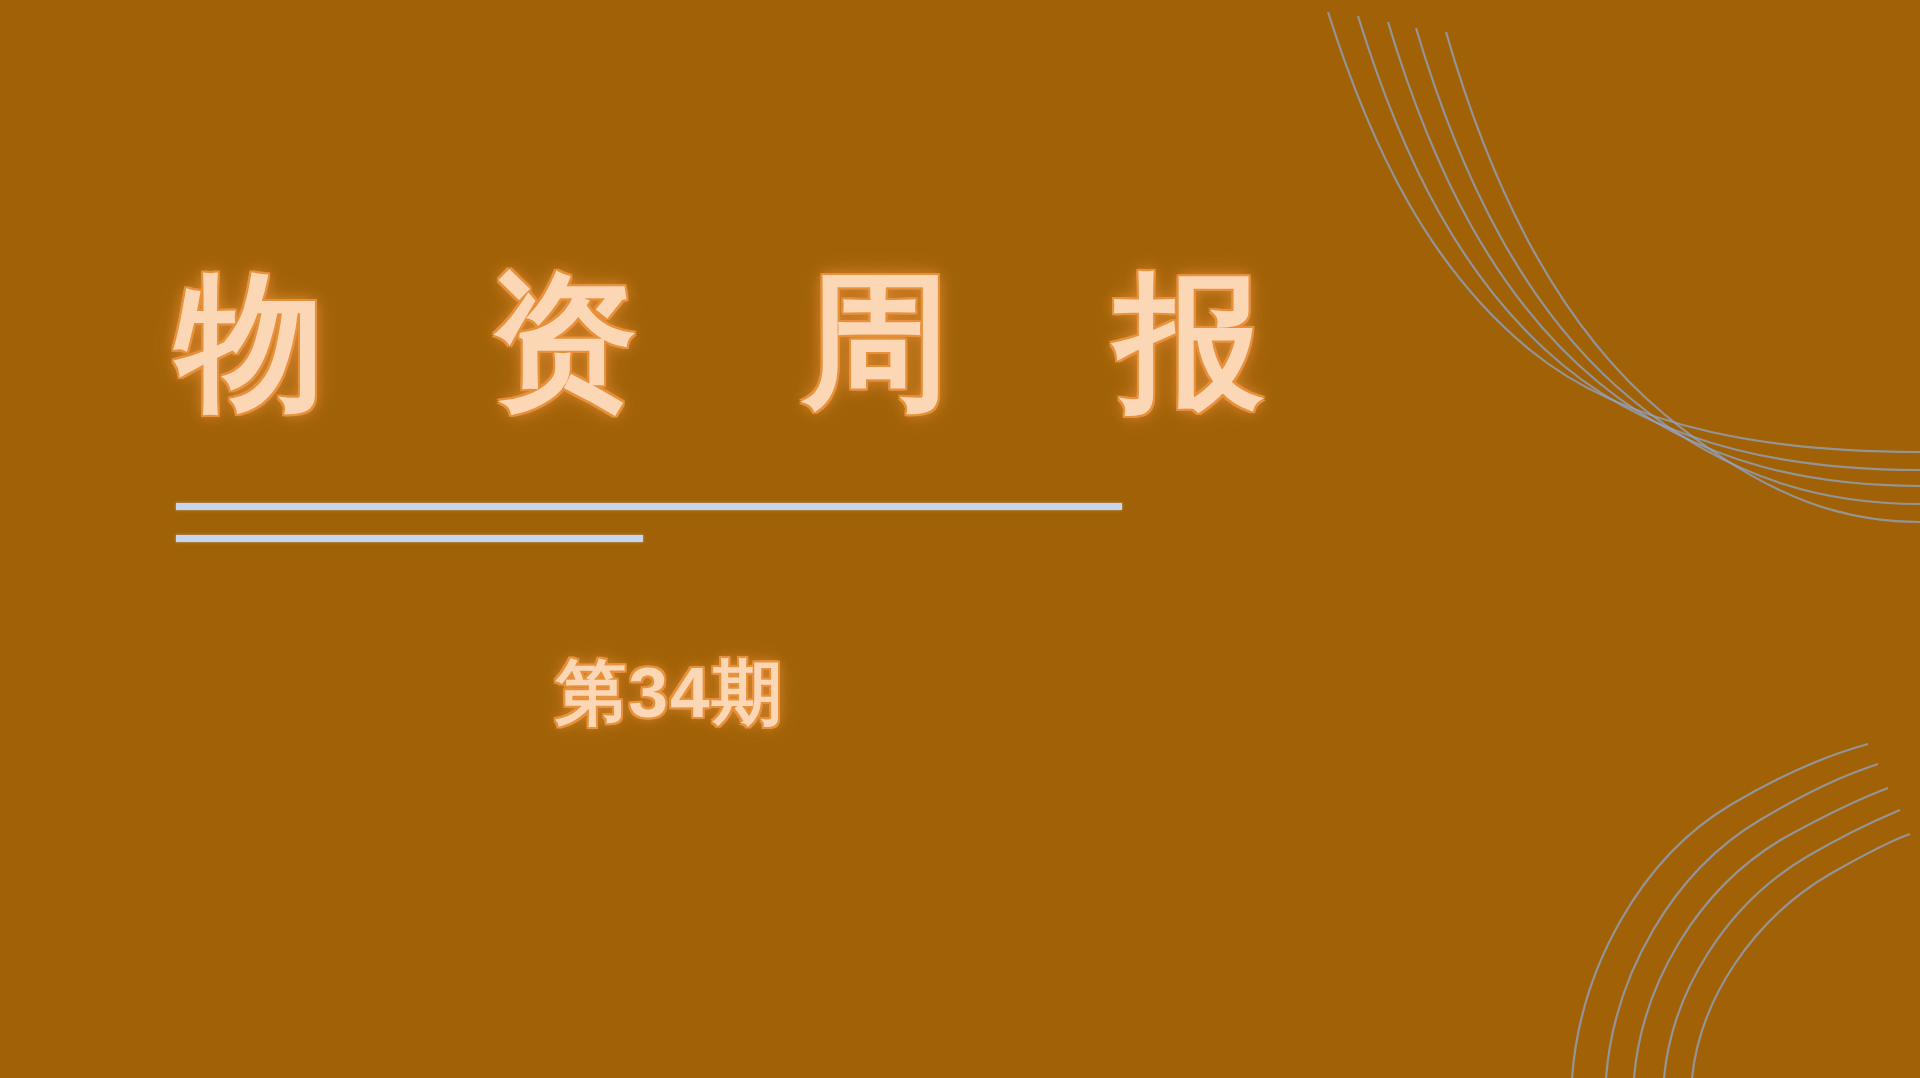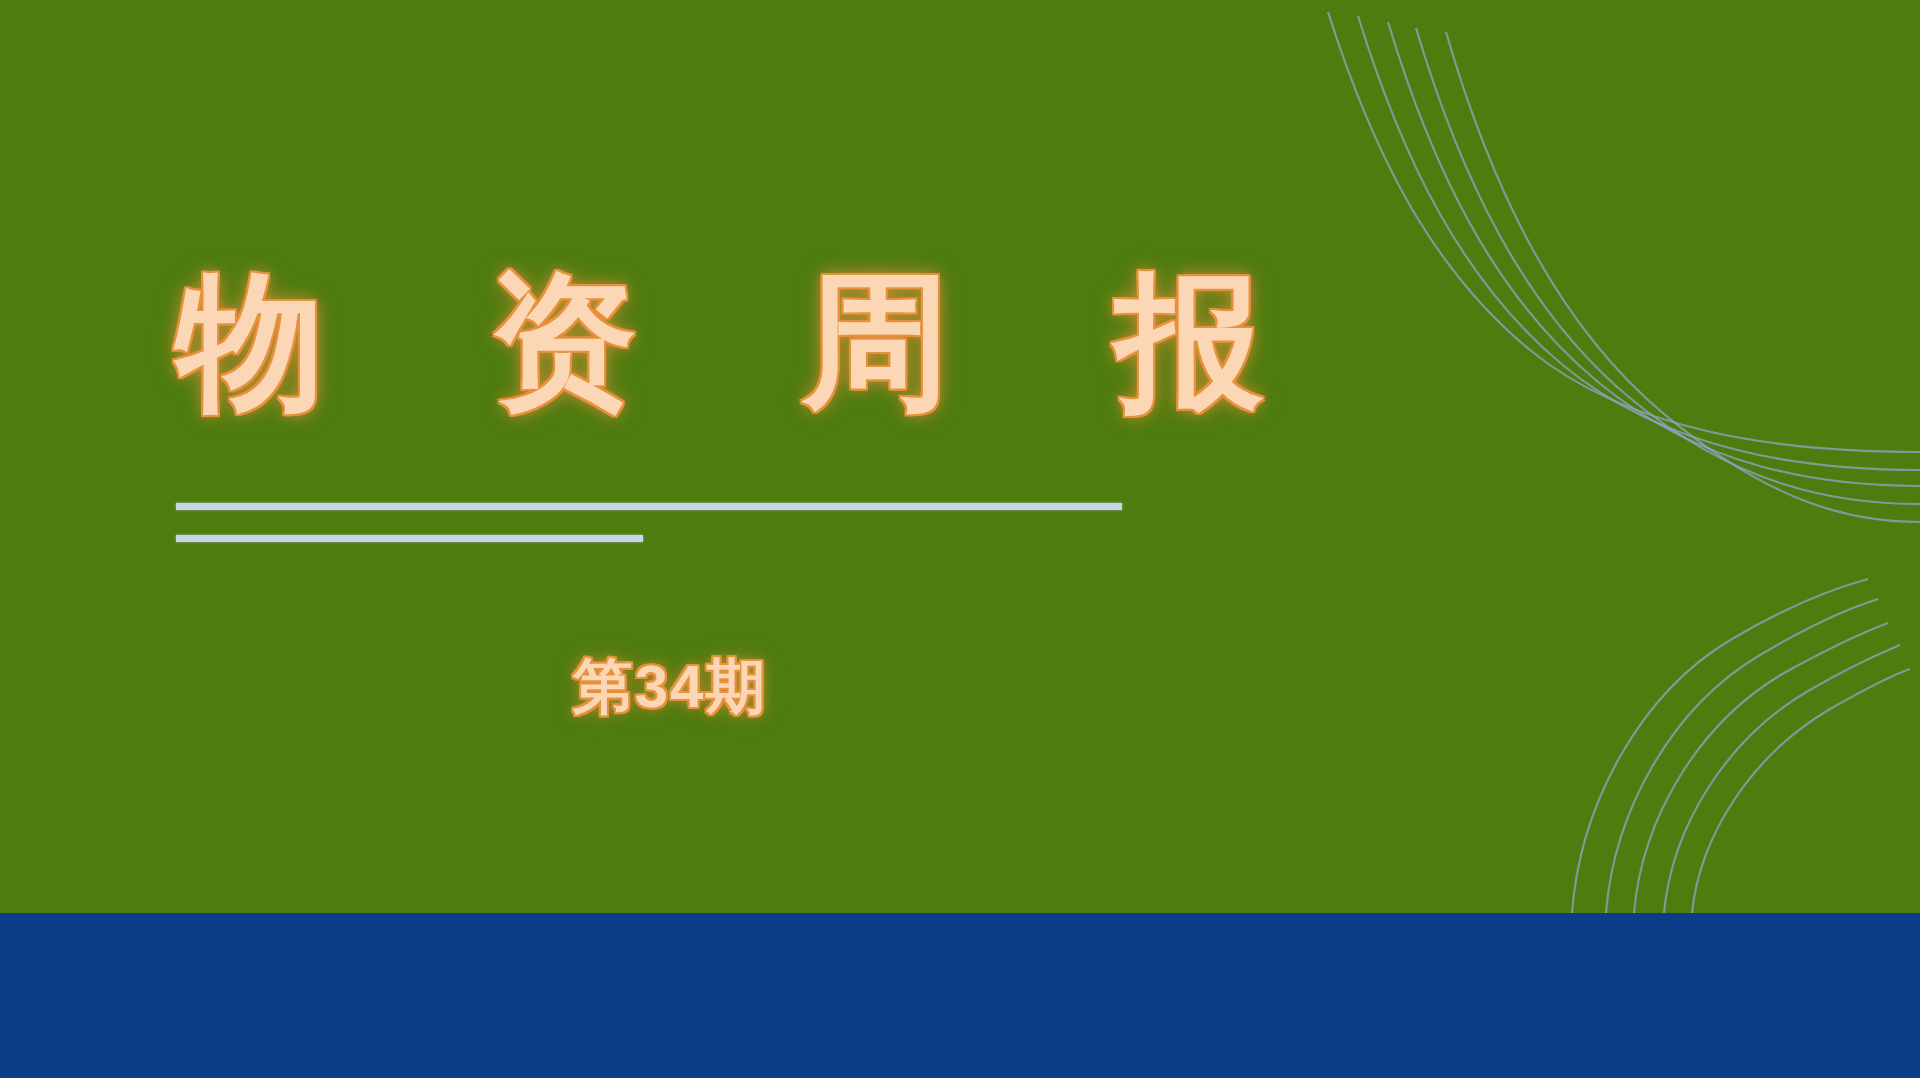--- a/index.html
+++ b/index.html
@@ -3,22 +3,22 @@
 <meta charset="utf-8">
 <style>
   html, body {
     margin: 0;
     padding: 0;
     background: #0c3d88;
   }
   #slide {
     position: relative;
     width: 1920px;
-    height: 913px;
-    background: #4d7c0f;
+    height: 1078px;
+    background: #a16207;
     overflow: hidden;
     font-family: "Liberation Sans", "DejaVu Sans", sans-serif;
   }
 
   
   .deco-svg {
     position: absolute;
     pointer-events: none;
   }
   #deco-top-right {
@@ -89,21 +89,21 @@
     box-shadow: 0 0 3px rgba(199,214,236,0.6);
   }
 
   
   #subtitle {
     position: absolute;
     left: 0;
     top: 652px;
     width: 1340px;
     text-align: center;
-    font-size: 60px;
+    font-size: 71px;
     line-height: 1.15;
     font-weight: 700;
     letter-spacing: 2px;
     color: #fbd7b6;
     margin: 0;
     text-shadow:
       -2px 0 0 #e8913c,
        2px 0 0 #e8913c,
        0 -2px 0 #e8913c,
        0  2px 0 #e8913c,

